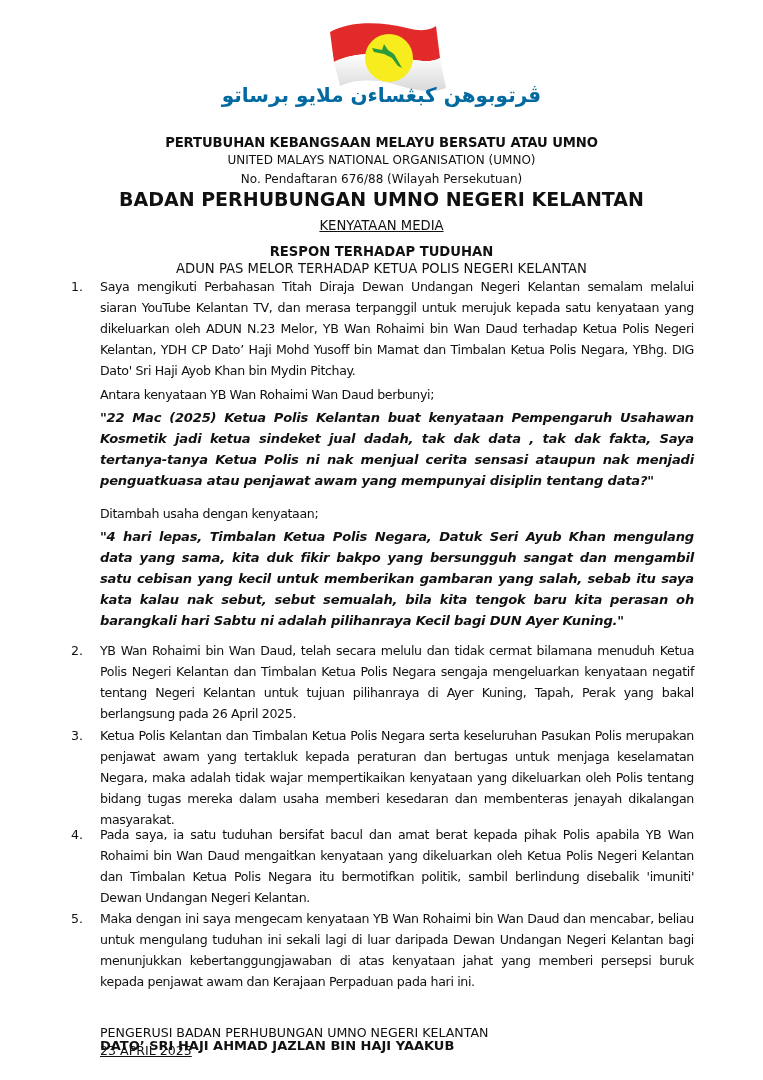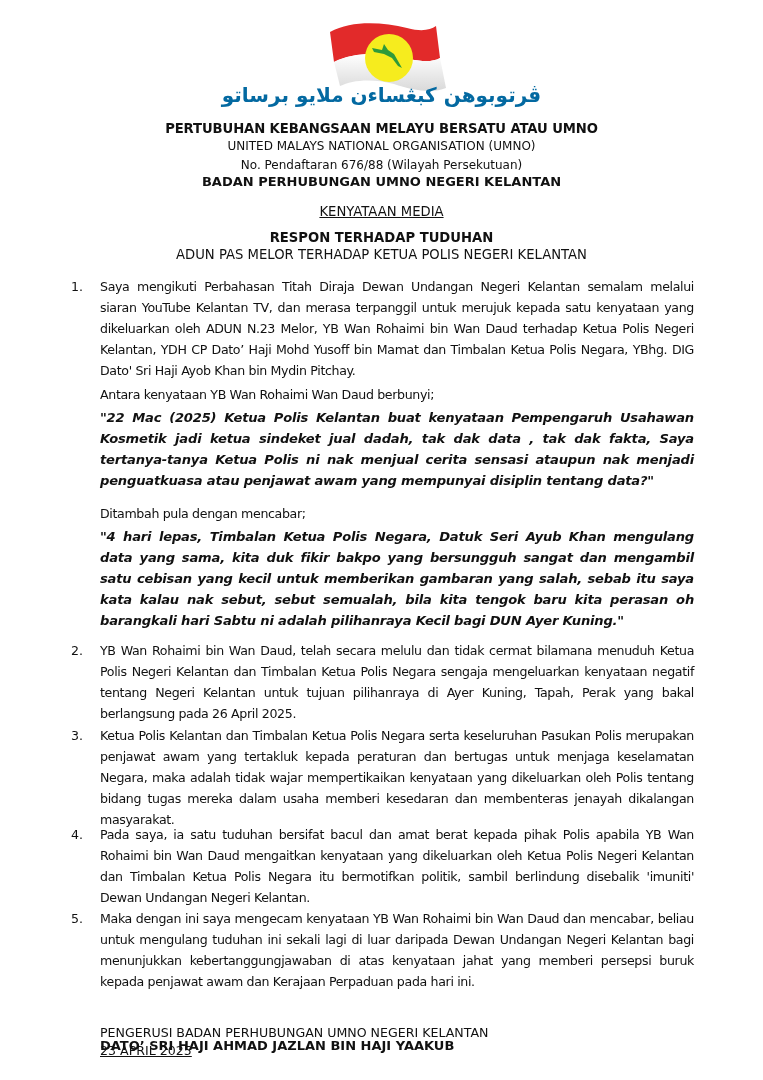--- a/index.html
+++ b/index.html
@@ -6,25 +6,25 @@
   body {
     width: 763px; height: 1080px; position: relative; overflow: hidden;
     font-family: "DejaVu Sans", sans-serif; color: #111111;
   }
   .logo { position: absolute; left: 312px; top: 14px; width: 140px; height: 80px; }
   .jawi {
     position: absolute; left: 0; width: 763px; top: 83px; text-align: center;
     font-family: "DejaVu Sans", sans-serif; font-weight: bold; font-size: 20px;
     color: #0369a1; direction: rtl; letter-spacing: 1px; line-height: 24px;
   }
-  .hdr { position: absolute; left: 0; width: 763px; text-align: center; }
+  .hdr { position: absolute; left: 0; width: 763px; text-align: center; margin-top: 14px; }
   .h-org { top: 121px; font-weight: bold; font-size: 13.2px; letter-spacing: -0.1px; }
   .h-eng { top: 139px; font-size: 12px; }
   .h-reg { top: 158px; font-size: 12px; }
-  .h-badan { top: 174px; font-weight: bold; font-size: 13px; }
+  .h-badan { top: 174px; font-weight: bold; font-size: 19px; }
   .h-kenyataan { top: 204px; font-weight: normal; font-size: 13.2px; }
   .h-kenyataan span { text-decoration: underline; }
   .h-respon1 { top: 230px; font-weight: bold; font-size: 13.2px; }
   .h-respon2 { top: 247px; font-weight: normal; font-size: 13.2px; }
 
   .body-text {
     position: absolute; left: 100px; width: 594px;
     font-size: 12.6px; line-height: 21px; text-align: justify; letter-spacing: -0.35px;
   }
   .num { position: absolute; left: 71px; font-size: 12.6px; line-height: 21px; }
@@ -69,21 +69,21 @@
 <div class="hdr h-kenyataan"><span>KENYATAAN MEDIA</span></div>
 <div class="hdr h-respon1">RESPON TERHADAP TUDUHAN</div>
 <div class="hdr h-respon2">ADUN PAS MELOR TERHADAP KETUA POLIS NEGERI KELANTAN</div>
 
 <div class="num" style="top:276px">1.</div>
 <div class="body-text" style="top:276px">Saya mengikuti Perbahasan Titah Diraja Dewan Undangan Negeri Kelantan semalam melalui siaran YouTube Kelantan TV, dan merasa terpanggil untuk merujuk kepada satu kenyataan yang dikeluarkan oleh ADUN N.23 Melor, YB Wan Rohaimi bin Wan Daud terhadap Ketua Polis Negeri Kelantan, YDH CP Dato’ Haji Mohd Yusoff bin Mamat dan Timbalan Ketua Polis Negara, YBhg. DIG Dato' Sri Haji Ayob Khan bin Mydin Pitchay.</div>
 
 <div class="body-text" style="top:384px; text-align:left">Antara kenyataan YB Wan Rohaimi Wan Daud berbunyi;</div>
 <div class="quote" style="top:407px">"22 Mac (2025) Ketua Polis Kelantan buat kenyataan Pempengaruh Usahawan Kosmetik jadi ketua sindeket jual dadah, tak dak data , tak dak fakta, Saya tertanya-tanya Ketua Polis ni nak menjual cerita sensasi ataupun nak menjadi penguatkuasa atau penjawat awam yang mempunyai disiplin tentang data?"</div>
 
-<div class="body-text" style="top:503px; text-align:left">Ditambah pula dengan mencabar;</div>
+<div class="body-text" style="top:503px; text-align:left">Ditambah usaha dengan kenyataan;</div>
 <div class="quote" style="top:526px">"4 hari lepas, Timbalan Ketua Polis Negara, Datuk Seri Ayub Khan mengulang data yang sama, kita duk fikir bakpo yang bersungguh sangat dan mengambil satu cebisan yang kecil untuk memberikan gambaran yang salah, sebab itu saya kata kalau nak sebut, sebut semualah, bila kita tengok baru kita perasan oh barangkali hari Sabtu ni adalah pilihanraya Kecil bagi DUN Ayer Kuning."</div>
 
 <div class="num" style="top:640px">2.</div>
 <div class="body-text" style="top:640px">YB Wan Rohaimi bin Wan Daud, telah secara melulu dan tidak cermat bilamana menuduh Ketua Polis Negeri Kelantan dan Timbalan Ketua Polis Negara sengaja mengeluarkan kenyataan negatif tentang Negeri Kelantan untuk tujuan pilihanraya di Ayer Kuning, Tapah, Perak yang bakal berlangsung pada 26 April 2025.</div>
 
 <div class="num" style="top:725px">3.</div>
 <div class="body-text" style="top:725px">Ketua Polis Kelantan dan Timbalan Ketua Polis Negara serta keseluruhan Pasukan Polis merupakan penjawat awam yang tertakluk kepada peraturan dan bertugas untuk menjaga keselamatan Negara, maka adalah tidak wajar mempertikaikan kenyataan yang dikeluarkan oleh Polis tentang bidang tugas mereka dalam usaha memberi kesedaran dan membenteras jenayah dikalangan masyarakat.</div>
 
 <div class="num" style="top:824px">4.</div>
 <div class="body-text" style="top:824px">Pada saya, ia satu tuduhan bersifat bacul dan amat berat kepada pihak Polis apabila YB Wan Rohaimi bin Wan Daud mengaitkan kenyataan yang dikeluarkan oleh Ketua Polis Negeri Kelantan dan Timbalan Ketua Polis Negara itu bermotifkan politik, sambil berlindung disebalik 'imuniti' Dewan Undangan Negeri Kelantan.</div>

